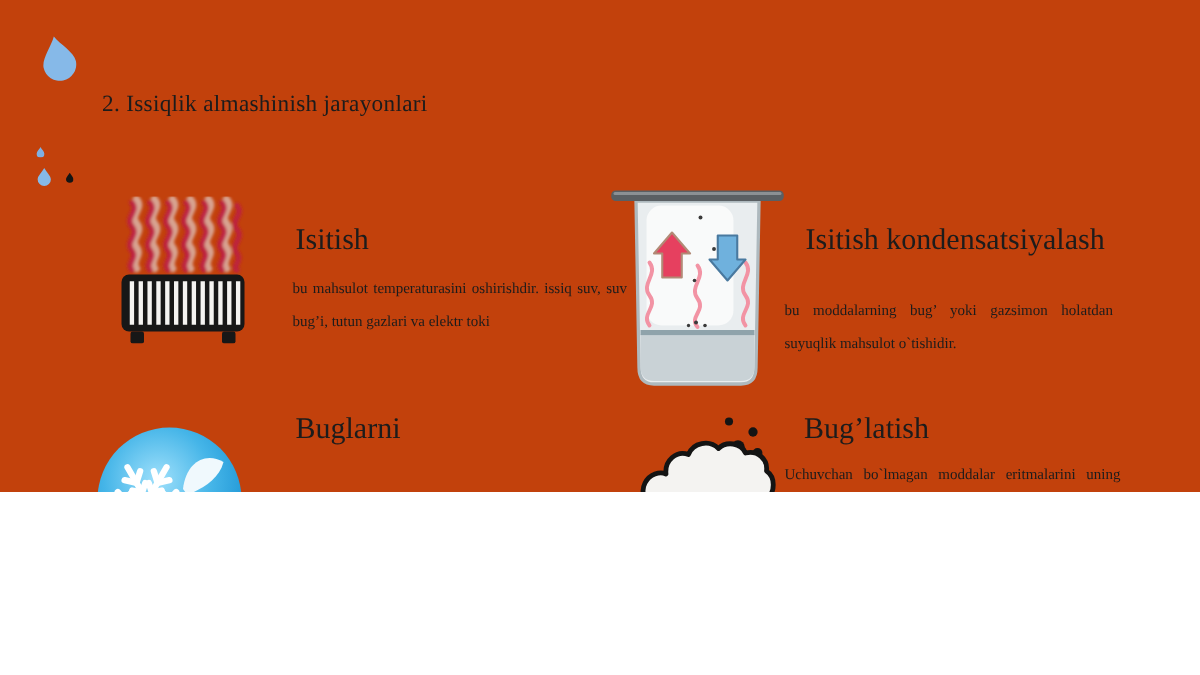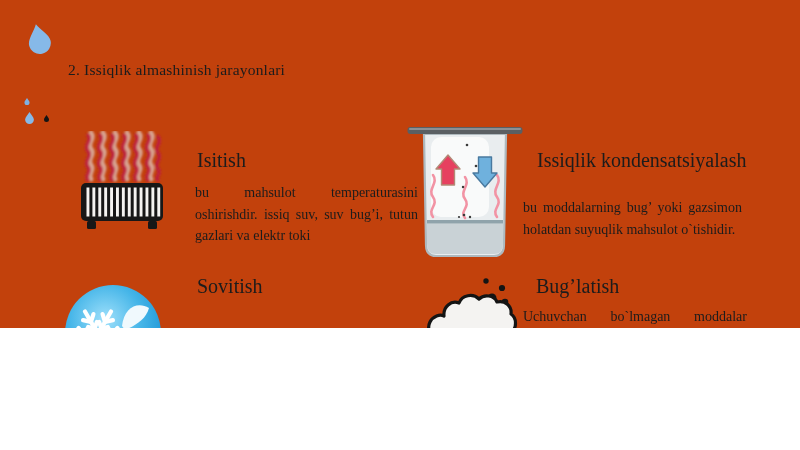--- a/index.html
+++ b/index.html
@@ -4,21 +4,21 @@
 <style>
   html,body{margin:0;padding:0;}
   .slide{
     position:relative;width:800px;height:328px;overflow:hidden;
     background:#c2410c;
     font-family:Liberation Serif, serif;
     color:#1c1c1c;
   }
   .title{position:absolute;left:68px;top:61px;font-size:15.5px;letter-spacing:.2px;white-space:nowrap;}
   .heading{position:absolute;font-size:20px;white-space:nowrap;}
-  .body{position:absolute;font-size:14px;line-height:21.6px;text-align:justify;text-justify:inter-word;}
+  .body{position:absolute;font-size:10px;line-height:21.6px;text-align:justify;text-justify:inter-word;}
   #b1{left:195px;top:182px;width:223px;}
   #h1{left:197px;top:149px;}
   #b2{left:523px;top:197px;width:219px;}
   #h2{left:537px;top:149px;}
   #b3{left:190px;top:307px;width:229px;}
   #h3{left:197px;top:275px;}
   #b4{left:523px;top:306px;width:224px;}
   #h4{left:536px;top:275px;}
   .icon{position:absolute;}
   #icon-radiator{left:80px;top:131px;width:84px;height:98px;}
@@ -127,21 +127,21 @@
       <circle cx="60" cy="20" r="1.3"></circle>
         <circle cx="69" cy="41" r="1.3"></circle>
         <circle cx="56" cy="62" r="1.2"></circle>
       <circle cx="57" cy="90" r="1.3"></circle>
         <circle cx="63" cy="92" r="1.2"></circle>
         <circle cx="52" cy="92" r="1.1"></circle>
     </g>
     <rect x="0.5" y="2" width="115" height="7" rx="3" fill="#5a5f63"></rect>
     <rect x="2" y="3" width="112" height="2" rx="1" fill="#8b9094"></rect>
   </svg>
-  <div class="heading" id="h2">Issiqlik kondensatsiyalash</div>
+  <div class="heading" id="h2">Isitish kondensatsiyalash</div>
   <div class="body" id="b2">bu moddalarning bug’ yoki gazsimon holatdan suyuqlik mahsulot o`tishidir.</div>
 
   <svg class="icon" id="icon-snow" viewBox="0 0 106 112">
     <defs>
       <radialGradient id="snowg" cx="42%" cy="36%" r="75%">
         <stop offset="0%" stop-color="#9fe0fb"></stop>
         <stop offset="50%" stop-color="#45b5e8"></stop>
         <stop offset="88%" stop-color="#1d94d4"></stop>
         <stop offset="100%" stop-color="#2ea8e0"></stop>
       </radialGradient>
@@ -159,21 +159,21 @@
     <use href="#arm" transform="translate(38 52) rotate(180)"></use>
     <use href="#arm" transform="translate(38 52) rotate(240)"></use>
     <use href="#arm" transform="translate(38 52) rotate(300)"></use>
     <g fill="#f0f9fd">
       <path d="M 62 44 C 64 26 77 19 89 26 C 86 38 74 44 65 48 Z"></path>
       <path d="M 66 52 C 83 49 93 59 90 72 C 78 72 69 63 63 56 Z"></path>
       <path d="M 60 57 C 63 73 54 86 40 85 C 42 72 51 64 56 58 Z"></path>
     </g>
     <circle cx="59" cy="50" r="3.8" fill="#0d5a86"></circle>
   </svg>
-  <div class="heading" id="h3">Sovitish</div>
+  <div class="heading" id="h3">Buglarni</div>
 
   <svg class="icon" id="icon-cloud" viewBox="0 0 92 130">
     <defs>
       <g id="uparrow" stroke="#141414" stroke-width="2.3" fill="none" stroke-linecap="round">
         <path d="M 0 30 c 5 -5 -5 -9 0 -15 c 5 -6 -5 -9 0 -15"></path>
         <path d="M -3.4 6.5 L 0 -0.5 L 3.4 6.5" stroke-linejoin="round"></path>
       </g>
     </defs>
     <g fill="#141414">
       <circle cx="60" cy="5" r="2.7"></circle>

